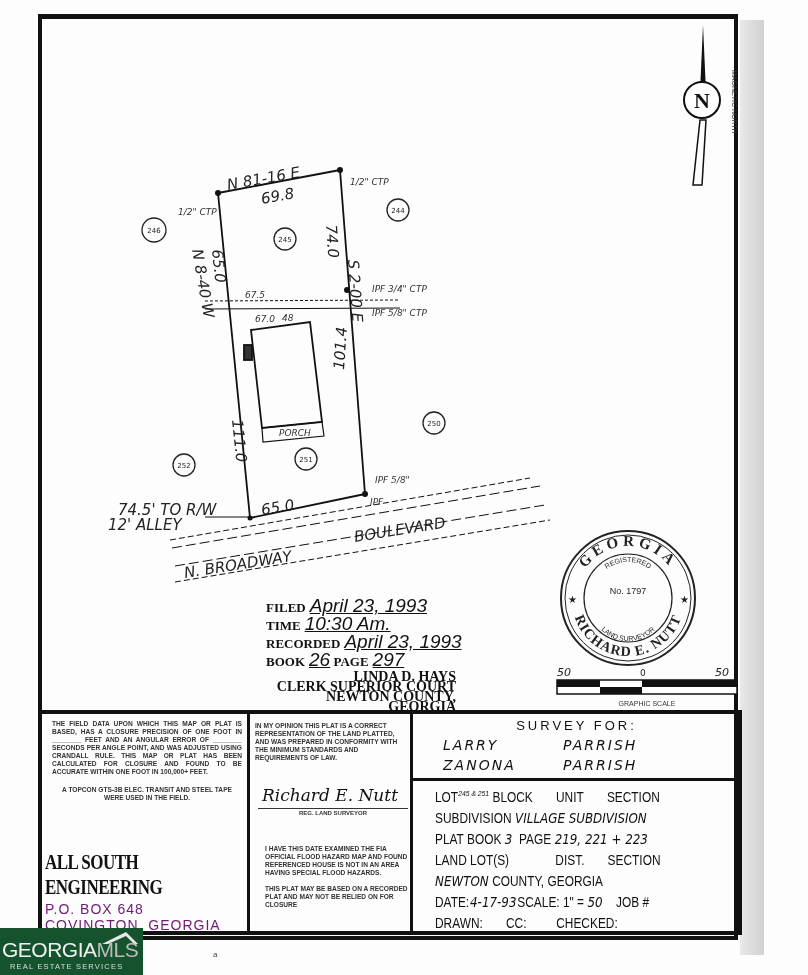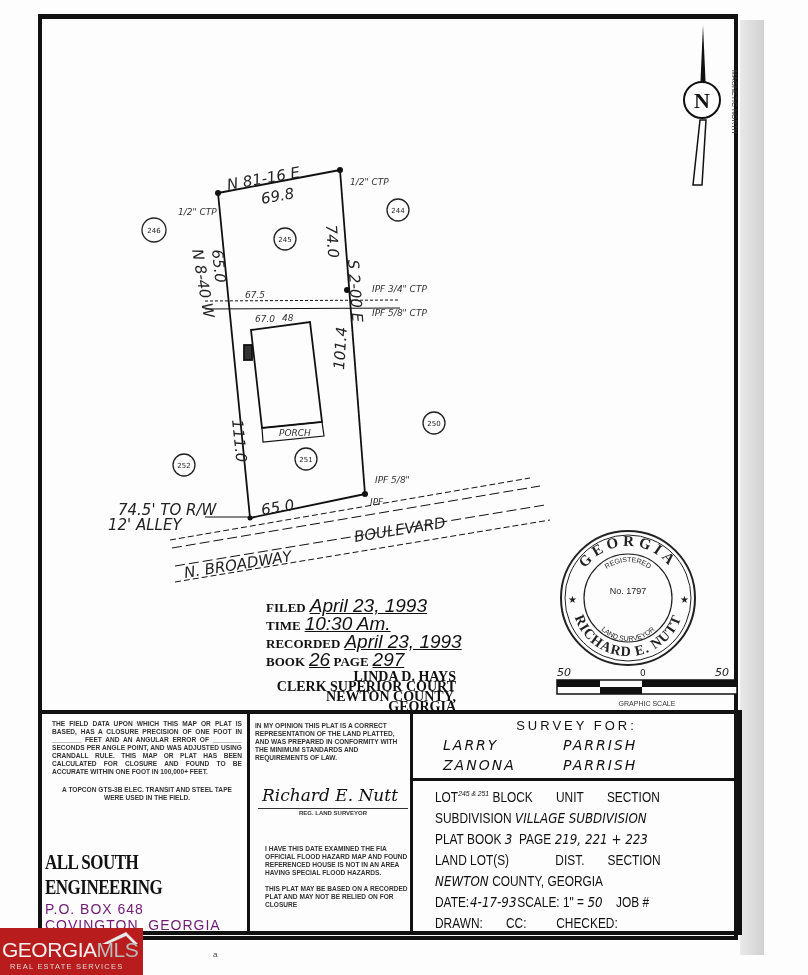--- a/index.html
+++ b/index.html
@@ -25,21 +25,21 @@
   .flood{position:absolute;left:265px;top:845px;width:145px;font-size:6.6px;line-height:8px;font-weight:bold;color:#333;}
   .company{position:absolute;left:45px;top:855px;width:205px;text-align:left;}
   .company .name{font-family:"Liberation Serif",serif;font-weight:bold;font-size:17px;letter-spacing:-0.5px;transform:scaleY(1.25);display:block;}
   .company .addr{font-size:14px;letter-spacing:1px;color:#701a75;margin-top:6px;line-height:16px;}
   .survey{position:absolute;left:413px;top:715px;width:327px;height:65px;}
   .survey .hdr{text-align:center;font-size:13px;letter-spacing:3px;margin-top:3px;}
   .survey .nm{font-family:"DejaVu Sans",sans-serif;font-style:italic;font-size:14px;letter-spacing:2px;position:absolute;}
   .legal{position:absolute;left:413px;top:781px;width:327px;height:150px;padding:2px 22px;box-sizing:border-box;font-family:"Liberation Sans Narrow","Liberation Sans",sans-serif;font-size:14px;line-height:21px;}
   .legal .row{white-space:nowrap;transform:scaleX(0.85);transform-origin:left;}
   .legal .hw{font-family:"DejaVu Sans",sans-serif;font-style:italic;font-size:14px;margin:0 4px;}
-  .mls{position:absolute;left:0;top:928px;width:143px;height:47px;background:#b91c1c;color:#f0f0f0;}
+  .mls{position:absolute;left:0;top:928px;width:143px;height:47px;background:#14532d;color:#f0f0f0;}
   .mls .logo{position:absolute;left:2px;top:10px;font-size:21px;letter-spacing:-0.5px;}
   .mls .logo b{font-weight:normal;color:#bbb;}
   .mls .sub{position:absolute;left:10px;top:34px;font-size:7.5px;letter-spacing:1.2px;color:#ddd;}
   .mls .roof{position:absolute;left:100px;top:3px;width:40px;height:14px;}
   .dot{position:absolute;left:213px;top:950px;font-size:8px;color:#444;}
 </style>
 </head>
 <body>
 
 <div class="page">

